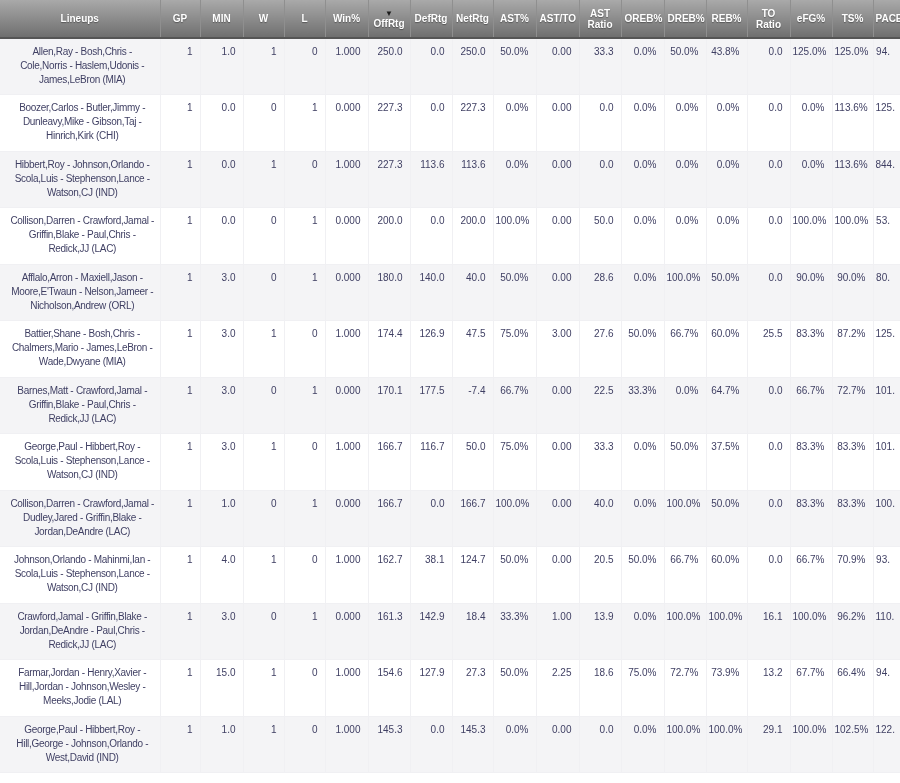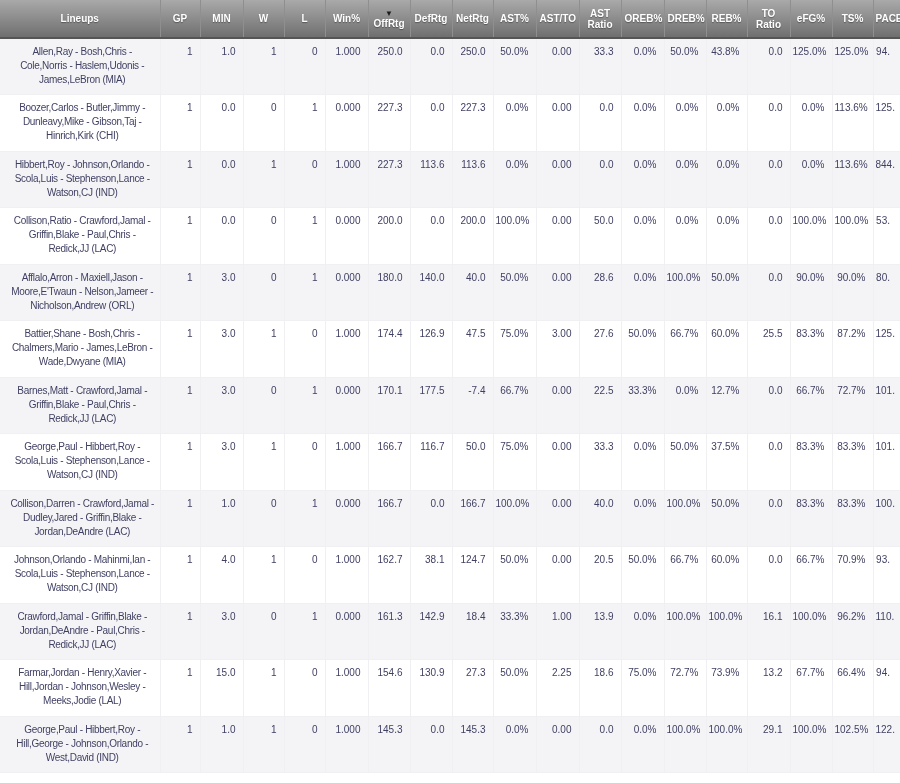--- a/index.html
+++ b/index.html
@@ -176,21 +176,21 @@
         <td class="cell-ast_ratio">0.0</td>
         <td class="cell-oreb_pct">0.0%</td>
         <td class="cell-dreb_pct">0.0%</td>
         <td class="cell-reb_pct">0.0%</td>
         <td class="cell-to_ratio">0.0</td>
         <td class="cell-efg_pct">0.0%</td>
         <td class="cell-ts_pct">113.6%</td>
         <td class="cell-pace">844.</td>
       </tr>
       <tr>
-        <td class="cell-lineup">Collison,Ratio - Crawford,Jamal - Griffin,Blake - Paul,Chris - Redick,JJ (LAC)</td>
+        <td class="cell-lineup">Collison,Darren - Crawford,Jamal - Griffin,Blake - Paul,Chris - Redick,JJ (LAC)</td>
         <td class="cell-gp">1</td>
         <td class="cell-min">0.0</td>
         <td class="cell-w">0</td>
         <td class="cell-l">1</td>
         <td class="cell-win_pct">0.000</td>
         <td class="cell-offrtg">200.0</td>
         <td class="cell-defrtg">0.0</td>
         <td class="cell-netrtg">200.0</td>
         <td class="cell-ast_pct">100.0%</td>
         <td class="cell-ast_to">0.00</td>
@@ -253,21 +253,21 @@
         <td class="cell-l">1</td>
         <td class="cell-win_pct">0.000</td>
         <td class="cell-offrtg">170.1</td>
         <td class="cell-defrtg">177.5</td>
         <td class="cell-netrtg">-7.4</td>
         <td class="cell-ast_pct">66.7%</td>
         <td class="cell-ast_to">0.00</td>
         <td class="cell-ast_ratio">22.5</td>
         <td class="cell-oreb_pct">33.3%</td>
         <td class="cell-dreb_pct">0.0%</td>
-        <td class="cell-reb_pct">12.7%</td>
+        <td class="cell-reb_pct">64.7%</td>
         <td class="cell-to_ratio">0.0</td>
         <td class="cell-efg_pct">66.7%</td>
         <td class="cell-ts_pct">72.7%</td>
         <td class="cell-pace">101.</td>
       </tr>
       <tr>
         <td class="cell-lineup">George,Paul - Hibbert,Roy - Scola,Luis - Stephenson,Lance - Watson,CJ (IND)</td>
         <td class="cell-gp">1</td>
         <td class="cell-min">3.0</td>
         <td class="cell-w">1</td>
@@ -351,21 +351,21 @@
         <td class="cell-pace">110.</td>
       </tr>
       <tr>
         <td class="cell-lineup">Farmar,Jordan - Henry,Xavier - Hill,Jordan - Johnson,Wesley - Meeks,Jodie (LAL)</td>
         <td class="cell-gp">1</td>
         <td class="cell-min">15.0</td>
         <td class="cell-w">1</td>
         <td class="cell-l">0</td>
         <td class="cell-win_pct">1.000</td>
         <td class="cell-offrtg">154.6</td>
-        <td class="cell-defrtg">130.9</td>
+        <td class="cell-defrtg">127.9</td>
         <td class="cell-netrtg">27.3</td>
         <td class="cell-ast_pct">50.0%</td>
         <td class="cell-ast_to">2.25</td>
         <td class="cell-ast_ratio">18.6</td>
         <td class="cell-oreb_pct">75.0%</td>
         <td class="cell-dreb_pct">72.7%</td>
         <td class="cell-reb_pct">73.9%</td>
         <td class="cell-to_ratio">13.2</td>
         <td class="cell-efg_pct">67.7%</td>
         <td class="cell-ts_pct">66.4%</td>

